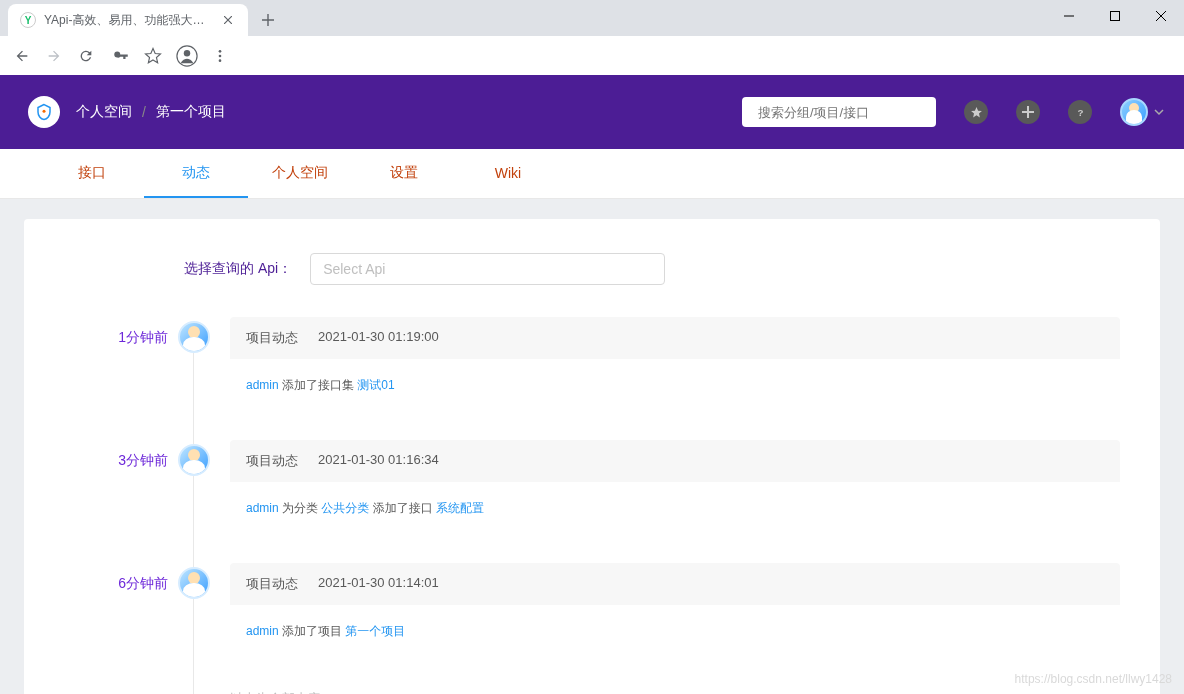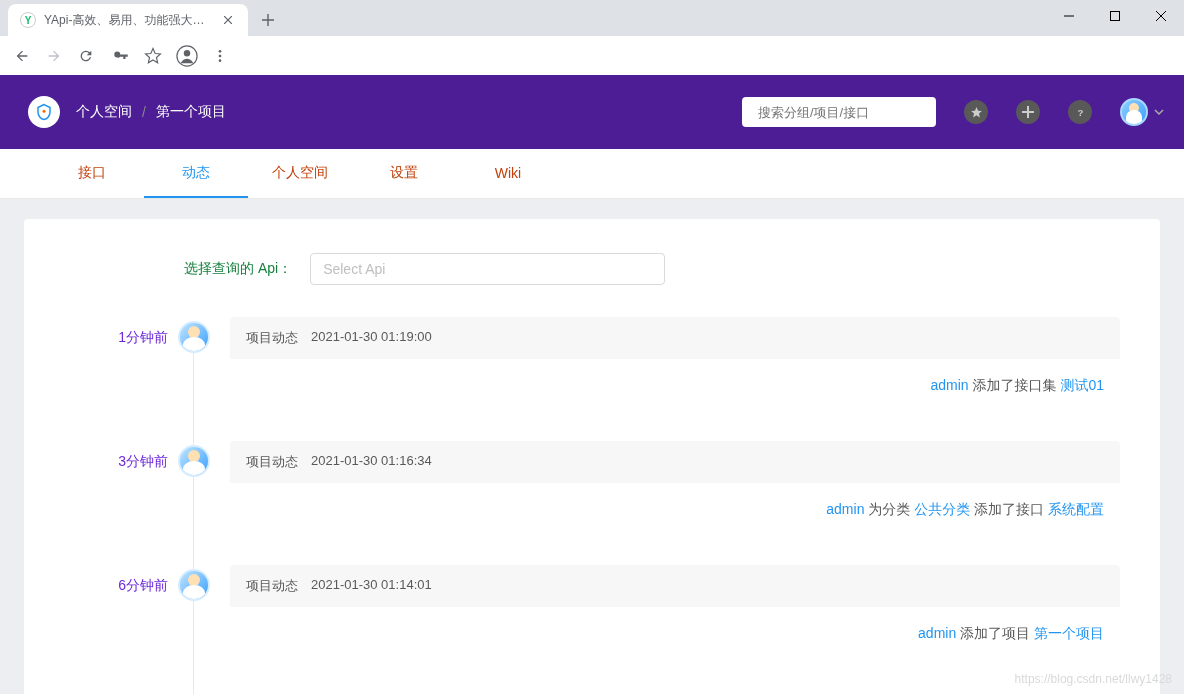--- a/index.html
+++ b/index.html
@@ -43,32 +43,32 @@
 
 
 .project-tabs { height: 50px; display: flex; align-items: stretch; padding: 0 40px; border-bottom: 1px solid #e8e8e8; gap: 0; }
 .ptab { display: flex; align-items: center; justify-content: center; min-width: 104px; padding: 0 24px; color: #c2410c; cursor: pointer; border-bottom: 2px solid transparent; }
 .ptab.active { color: #2395f1; border-bottom-color: #2395f1; }
 
 
 .content-wrap { background: #eceef1; padding: 20px 0 0 0; min-height: calc(694px - 75px - 56px - 50px); }
 .card { background: #fff; margin: 0 24px; border-radius: 4px; padding: 34px 40px 0 40px; min-height: 490px; }
 .select-row { display: flex; align-items: center; gap: 18px; margin-left: 120px; margin-bottom: 32px; }
-.select-label { color: #15803d; }
+.select-label { color: #4c1d95; }
 .api-select { width: 355px; height: 32px; border: 1px solid #d9d9d9; border-radius: 4px; display: flex; align-items: center; padding: 0 12px; color: #bfbfbf; cursor: pointer; }
 
 .timeline { position: relative; margin-left: 46px; }
 .timeline-line { position: absolute; left: 83px; top: 36px; bottom: 0; width: 1px; background: #e8e8e8; }
 .tl-item { position: relative; padding-left: 120px; margin-bottom: 28px; }
 .tl-time { position: absolute; left: -2px; top: 12px; color: #6d28d9; font-size: 14px; width: 60px; text-align: right; }
 .tl-avatar { position: absolute; left: 68px; top: 4px; width: 32px; height: 32px; border-radius: 50%; background: linear-gradient(135deg, #c0e6ff, #3a9eff); border: 2px solid #d6ecff; z-index: 2; overflow: hidden; }
 .tl-avatar::after { content: ""; position: absolute; bottom: -2px; left: 3px; right: 3px; height: 16px; background: #fff; border-radius: 50% 50% 0 0; }
 .tl-avatar::before { content: ""; position: absolute; top: 3px; left: 8px; width: 12px; height: 12px; background: #ffe0b2; border-radius: 50%; }
-.tl-box-head { background: #f7f7f7; border-radius: 4px 4px 0 0; padding: 12px 16px; display: flex; gap: 13px; color: #595959; font-size: 13px; }
-.tl-box-body { padding: 18px 16px; font-size: 14px; color: #595959; text-align: right; }
+.tl-box-head { background: #f7f7f7; border-radius: 4px 4px 0 0; padding: 12px 16px; display: flex; gap: 20px; color: #595959; font-size: 13px; }
+.tl-box-body { padding: 18px 16px; font-size: 12px; color: #595959; }
 .tl-link { color: #2395f1; cursor: pointer; }
 .tl-end { color: #bfbfbf; padding: 4px 16px 0 120px; font-size: 13px; }
 
 .watermark { position: fixed; right: 12px; bottom: 8px; color: #d9d9d9; font-size: 12px; pointer-events: none; margin-top: 48px; }
 svg { display: block; }
 </style>
 </head>
 <body>
 
 <div class="window-controls">

